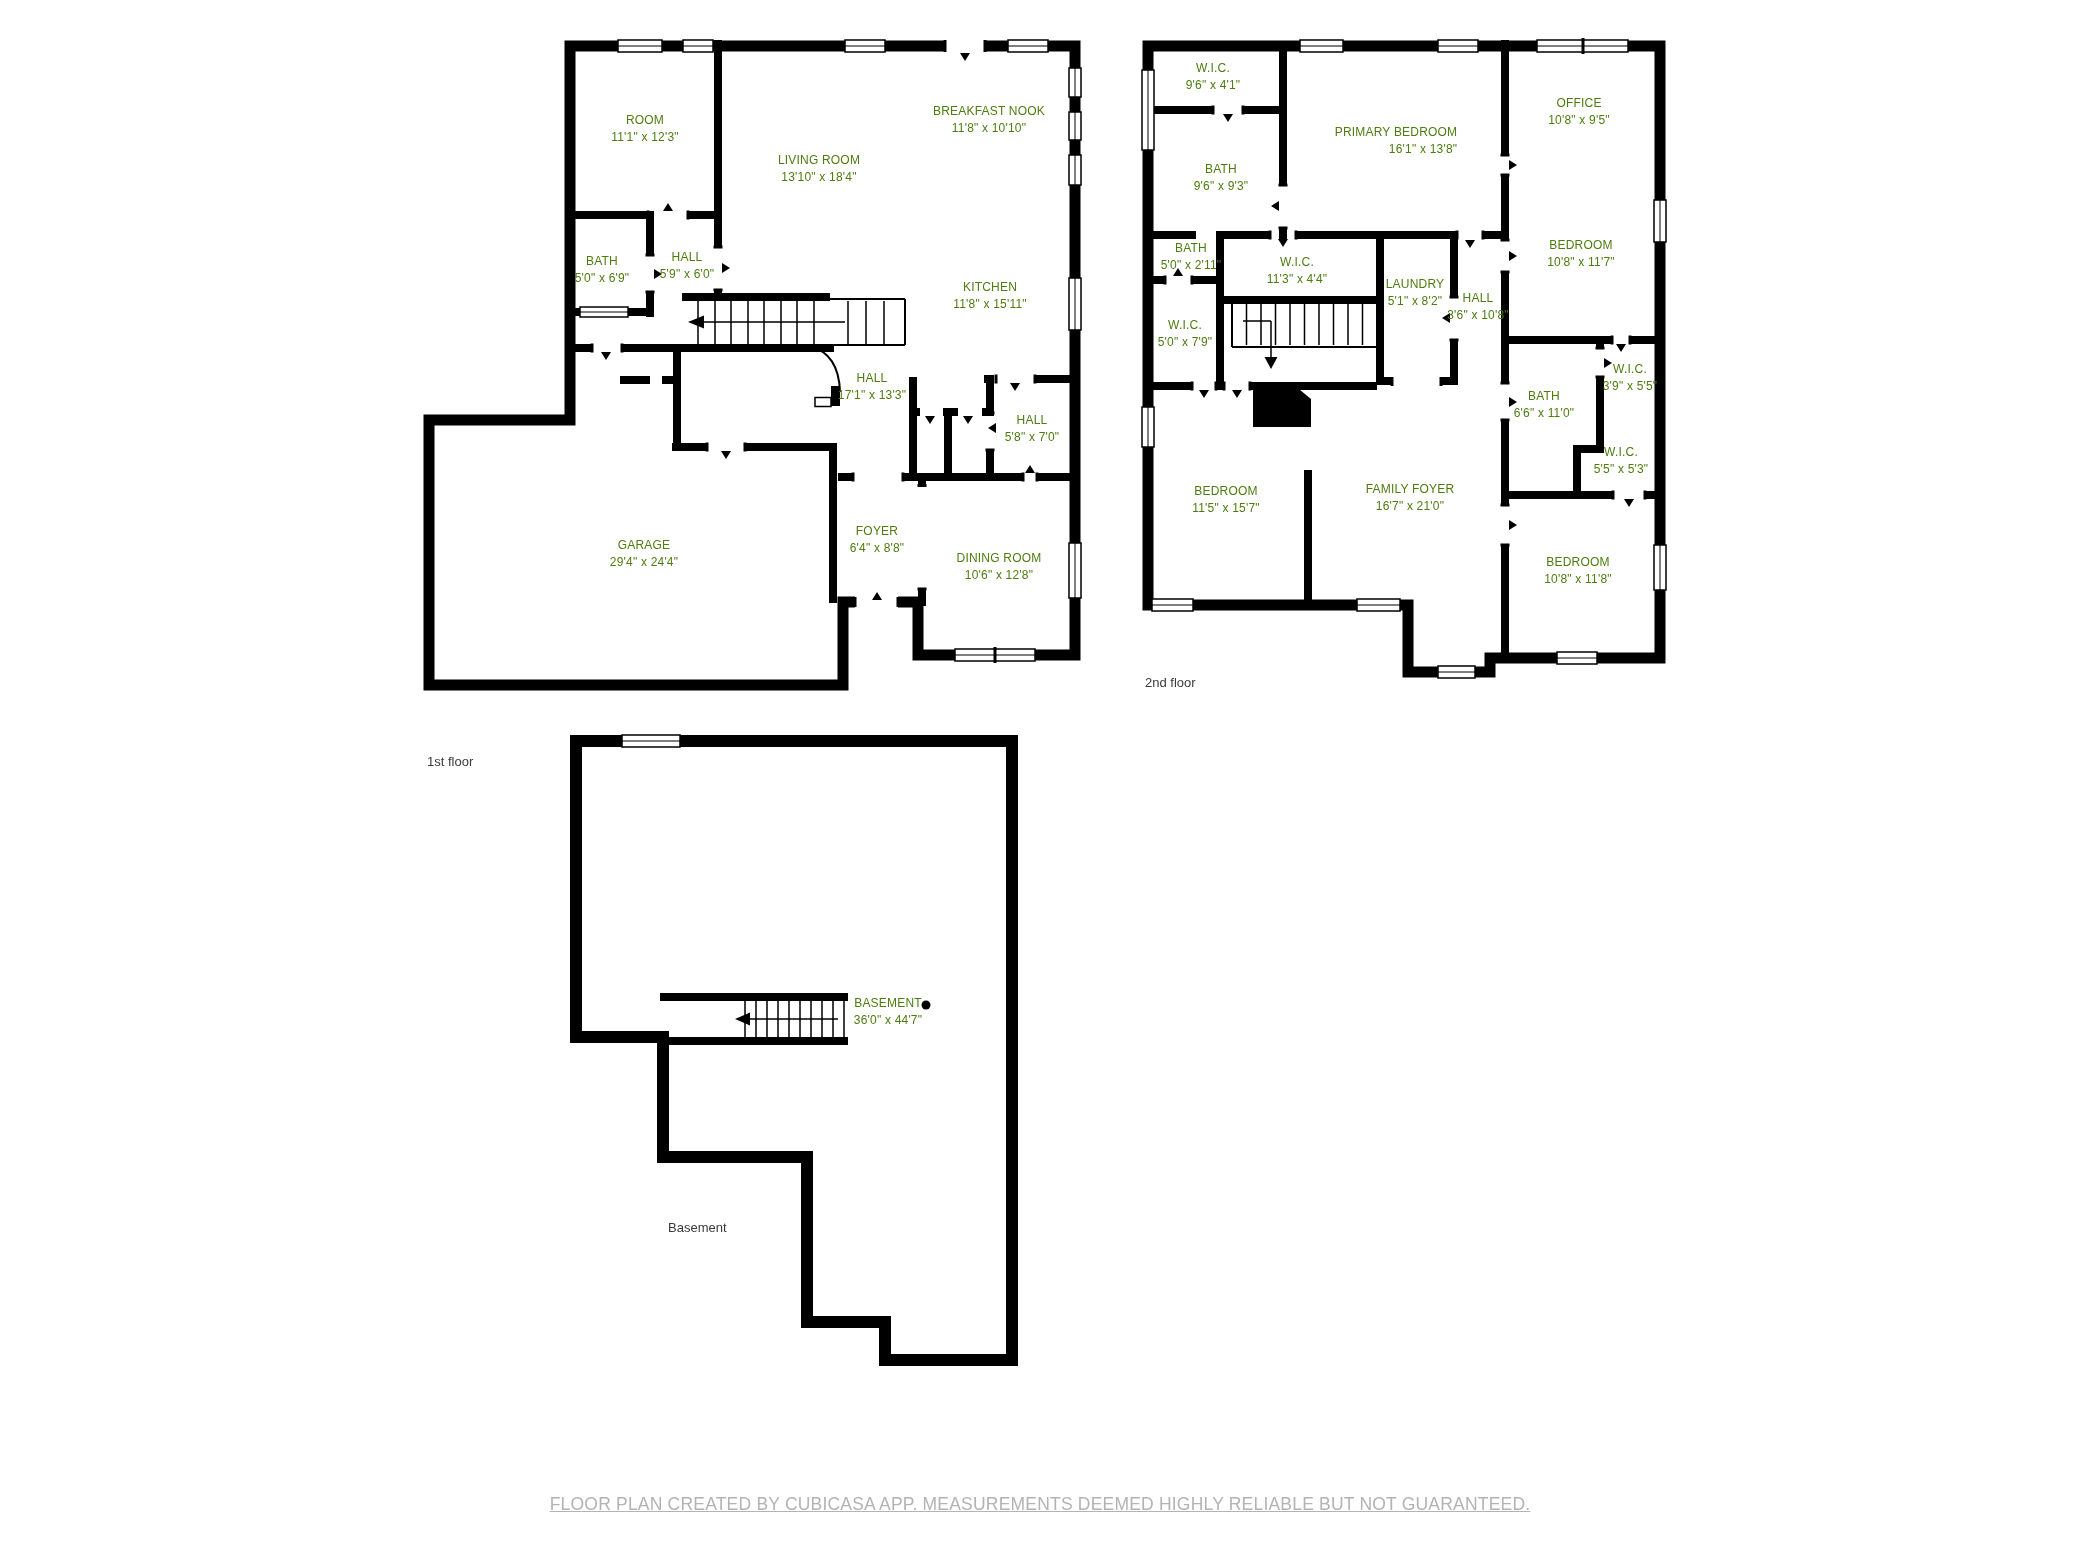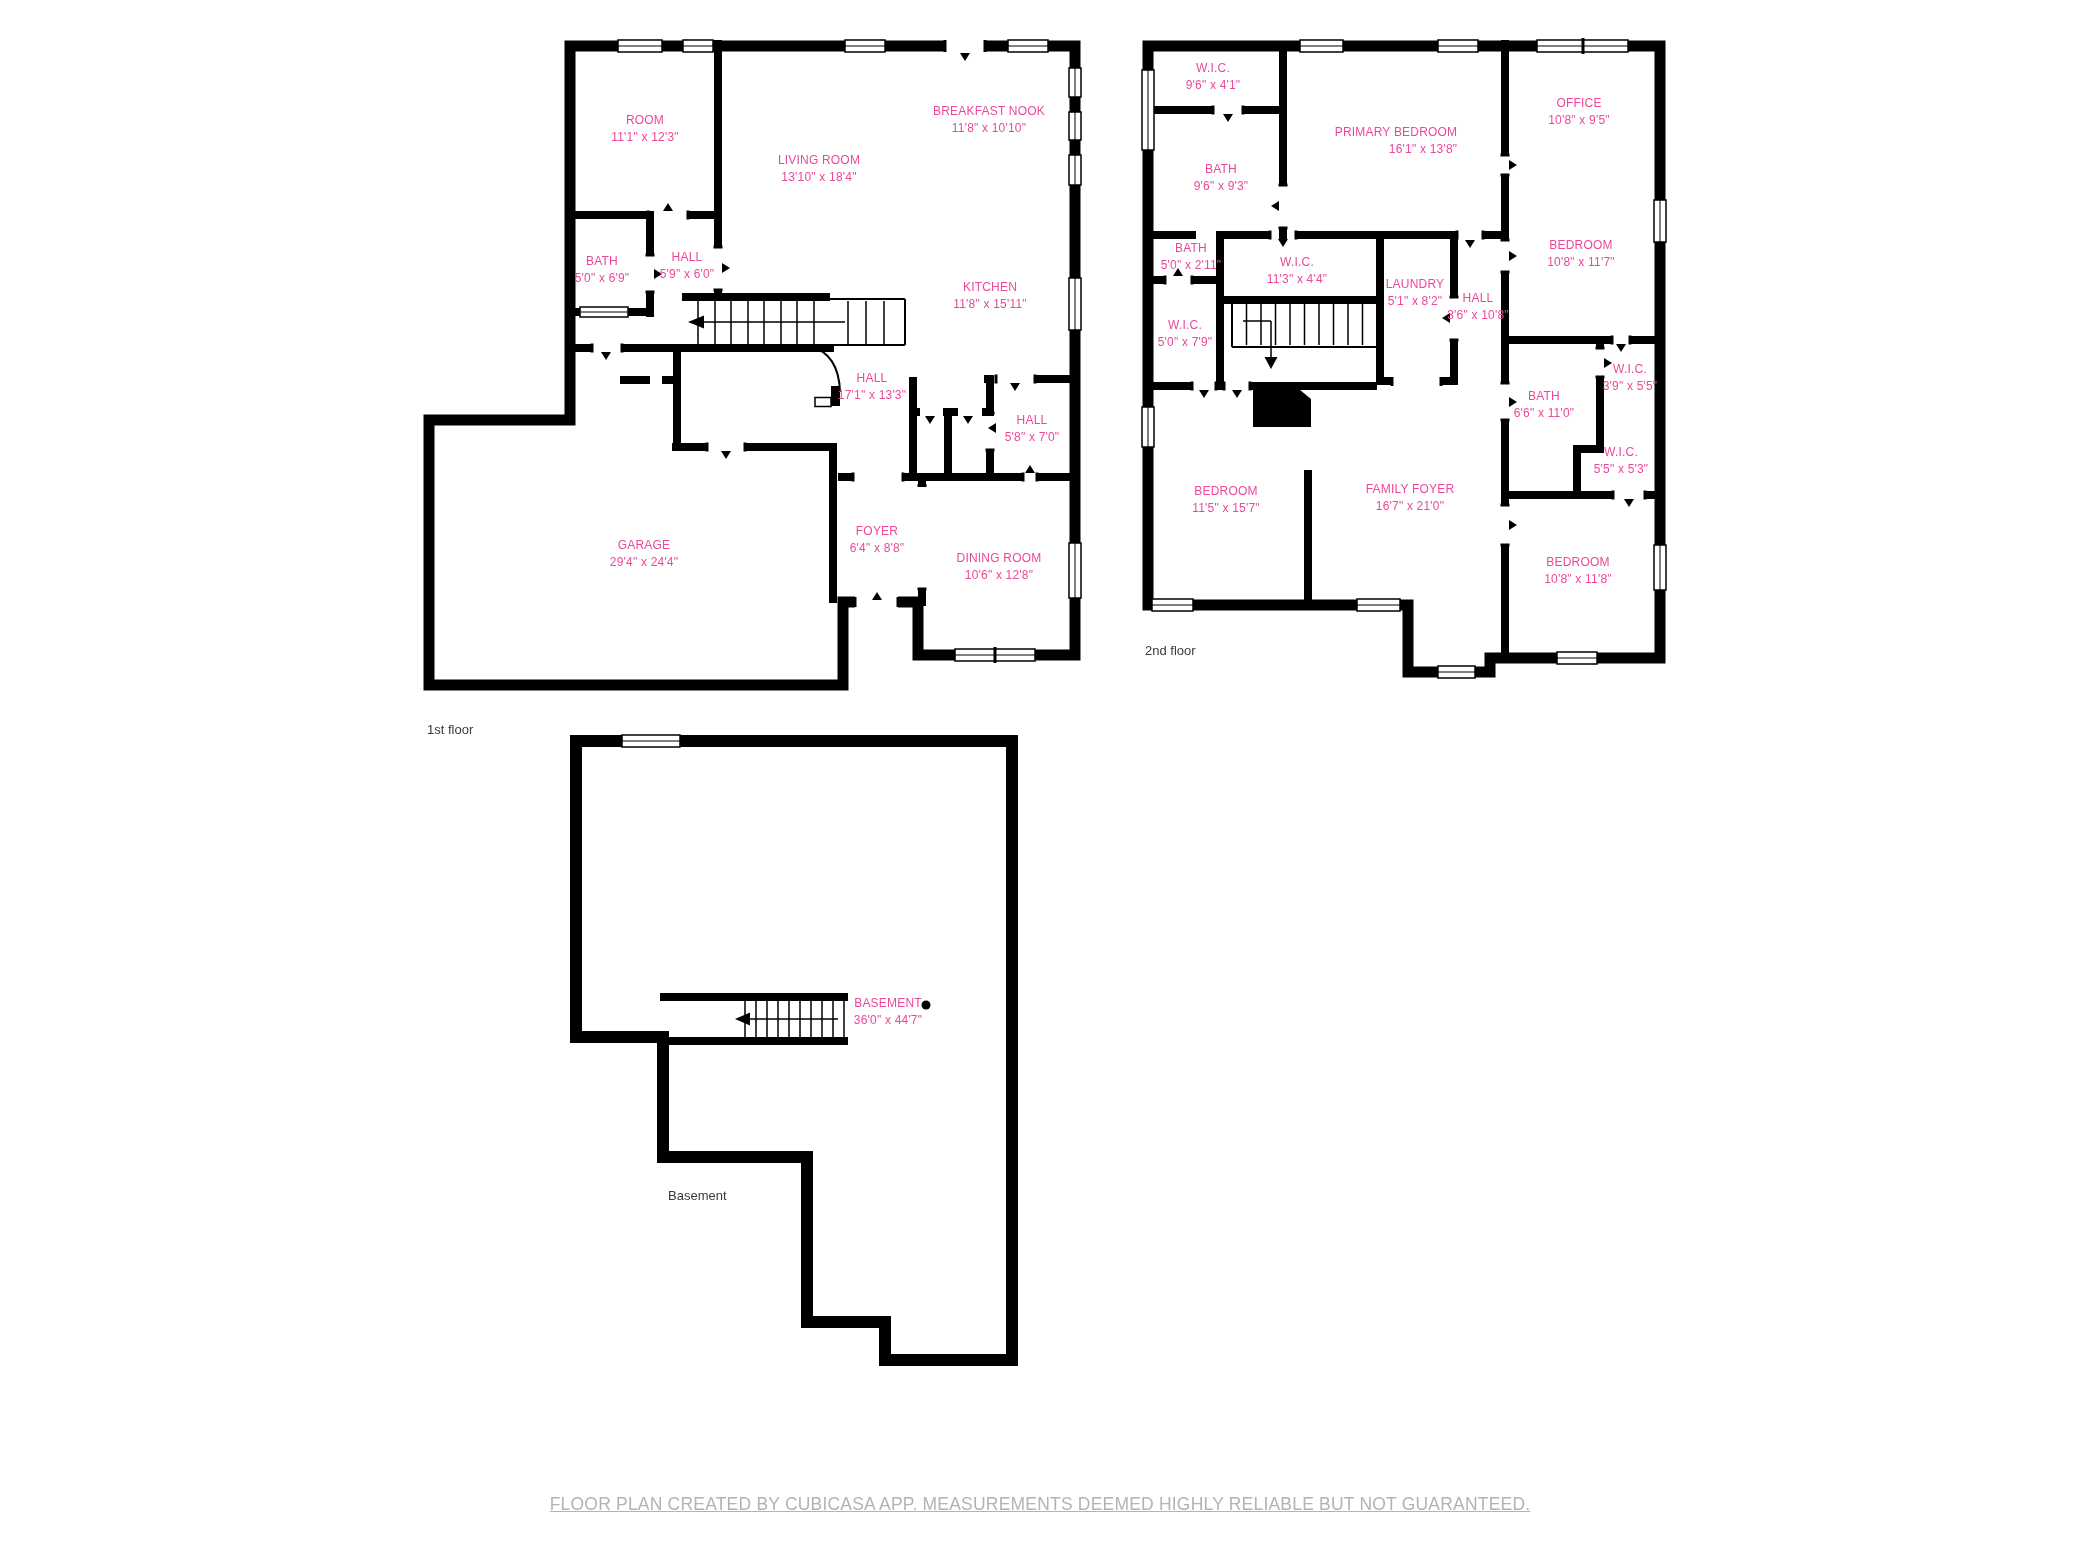--- a/index.html
+++ b/index.html
@@ -1,22 +1,22 @@
 <!DOCTYPE html>
 <html><head>
 <meta charset="utf-8">
 <style>
   html,body{margin:0;padding:0;background:#ffffff;}
   #canvas{position:relative;width:2080px;height:1560px;background:#ffffff;overflow:hidden;
           font-family:"Liberation Sans","DejaVu Sans",sans-serif;}
   #plan-svg{position:absolute;left:0;top:0;}
   .room-label{position:absolute;transform:translate(-50%,-50%);text-align:center;
-              font-size:12px;line-height:16.5px;color:#ec4899;letter-spacing:.2px;white-space:nowrap;}
+              font-size:12px;line-height:16.5px;color:#4d7c0f;letter-spacing:.2px;white-space:nowrap;}
   .room-label .rname{font-weight:400;}
-  .floor-name{position:absolute;font-size:13px;color:#3a3a3a;white-space:nowrap;}
+  .floor-name{position:absolute;font-size:13px;color:#3a3a3a;white-space:nowrap;margin-top:32px;}
   #footer-note{position:absolute;left:0;top:1494px;width:2080px;text-align:center;
                font-size:17.5px;letter-spacing:.2px;color:#b3b3b3;white-space:nowrap;text-decoration:underline;}
 </style>
 </head>
 <body>
 
 <div id="canvas">
 
   <svg id="plan-svg" width="2080" height="1560" viewBox="0 0 2080 1560" xmlns="http://www.w3.org/2000/svg">
 

